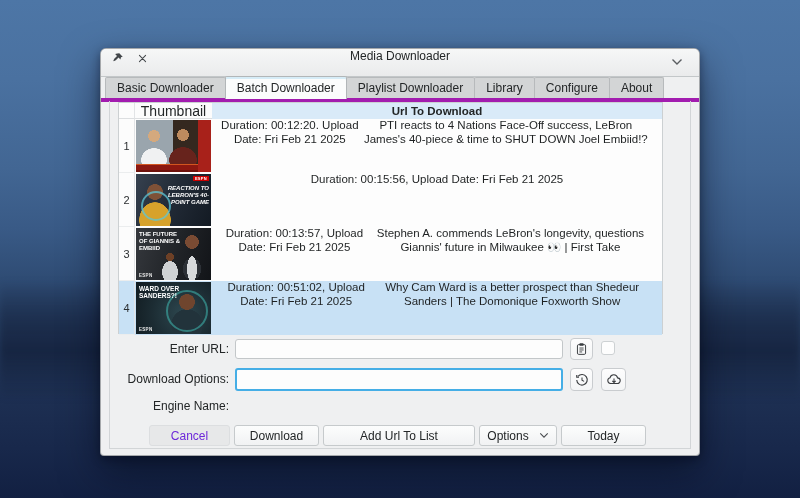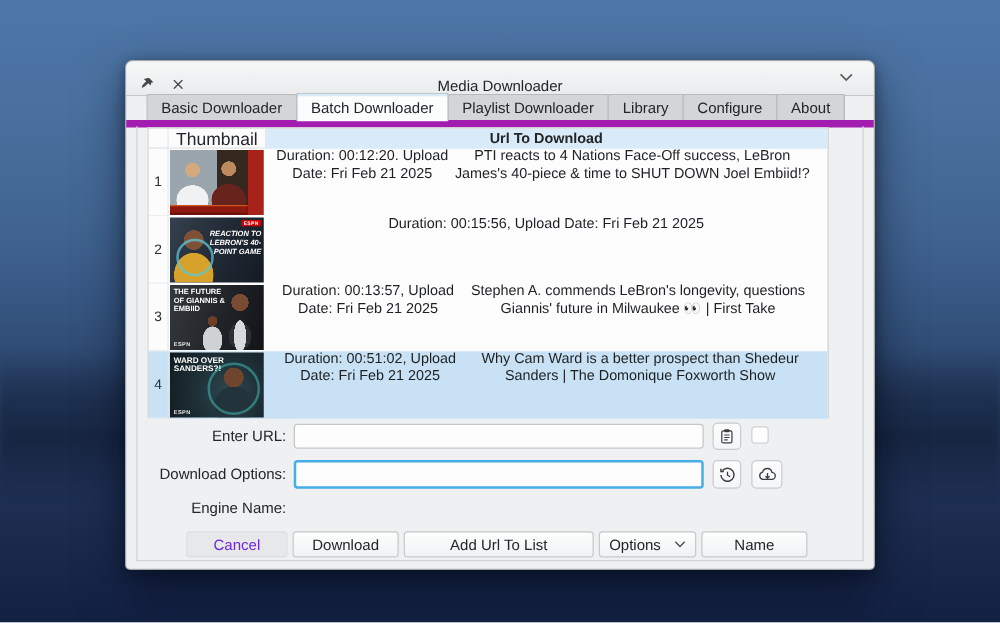--- a/index.html
+++ b/index.html
@@ -27,30 +27,30 @@
     position:absolute;left:100px;top:48px;width:600px;height:408px;
     background:#eff0f1;border-radius:6px 6px 4px 4px;
     box-shadow:0 16px 38px rgba(2,6,20,.5), 0 3px 10px rgba(2,6,20,.4);
     border:1px solid rgba(30,34,40,.35);box-sizing:border-box;
     color:#232627;font-size:12px;
   }
   .titlebar{
     position:absolute;left:0;top:0;right:0;height:27px;
     background:linear-gradient(#f6f7f7,#eaebec);
     border-bottom:1px solid #c3c7c9;border-radius:5px 5px 0 0;
-    display:flex;align-items:flex-end;
+    display:flex;align-items:flex-start;
   }
   .tb-btn{width:18px;height:18px;display:flex;align-items:center;justify-content:center;margin-left:7px;border-radius:3px;}
   .tb-title{position:absolute;left:0;right:0;text-align:center;color:#232627;pointer-events:none;}
   .tb-shade{position:absolute;right:14px;top:7px;width:16px;height:12px;display:flex;align-items:center;justify-content:center;}
   
   .tabbar{
     position:absolute;left:0;right:0;top:31px;height:22px;
-    display:flex;align-items:flex-end;padding-left:16px;
-    border-bottom:6px solid #a21caf;box-sizing:border-box;
+    display:flex;align-items:flex-end;padding-left:4px;
+    border-bottom:4px solid #a21caf;box-sizing:border-box;
   }
   .tab{
     height:21px;box-sizing:border-box;display:flex;align-items:center;
     padding:0 11px;background:#d3d5d6;border:1px solid #b7babc;border-bottom:none;
     border-radius:2px 2px 0 0;margin-right:-1px;white-space:nowrap;
   }
   .tab.active{
     background:#fbfcfc;height:23px;margin-bottom:-1px;border-color:#b2b6b8;
     box-shadow:inset 0 2px 0 rgba(147,206,238,.35);z-index:2;position:relative;
   }
@@ -304,17 +304,17 @@
     </div>
     <div class="pbtn" style="left:378px;width:78px;">
       <span>Options</span>
       <span class="btn-chevron">
         <svg width="10" height="7" viewBox="0 0 12 8">
             <path d="M1.5 1.5L6 6l4.5-4.5" fill="none" stroke="#4a4d50" stroke-width="1.3"></path>
           </svg>
       </span>
     </div>
     <div class="pbtn" style="left:460px;width:85px;">
-      <span>Name</span>
+      <span>Today</span>
     </div>
 
   </div>
 </div>
 
 </body></html>

